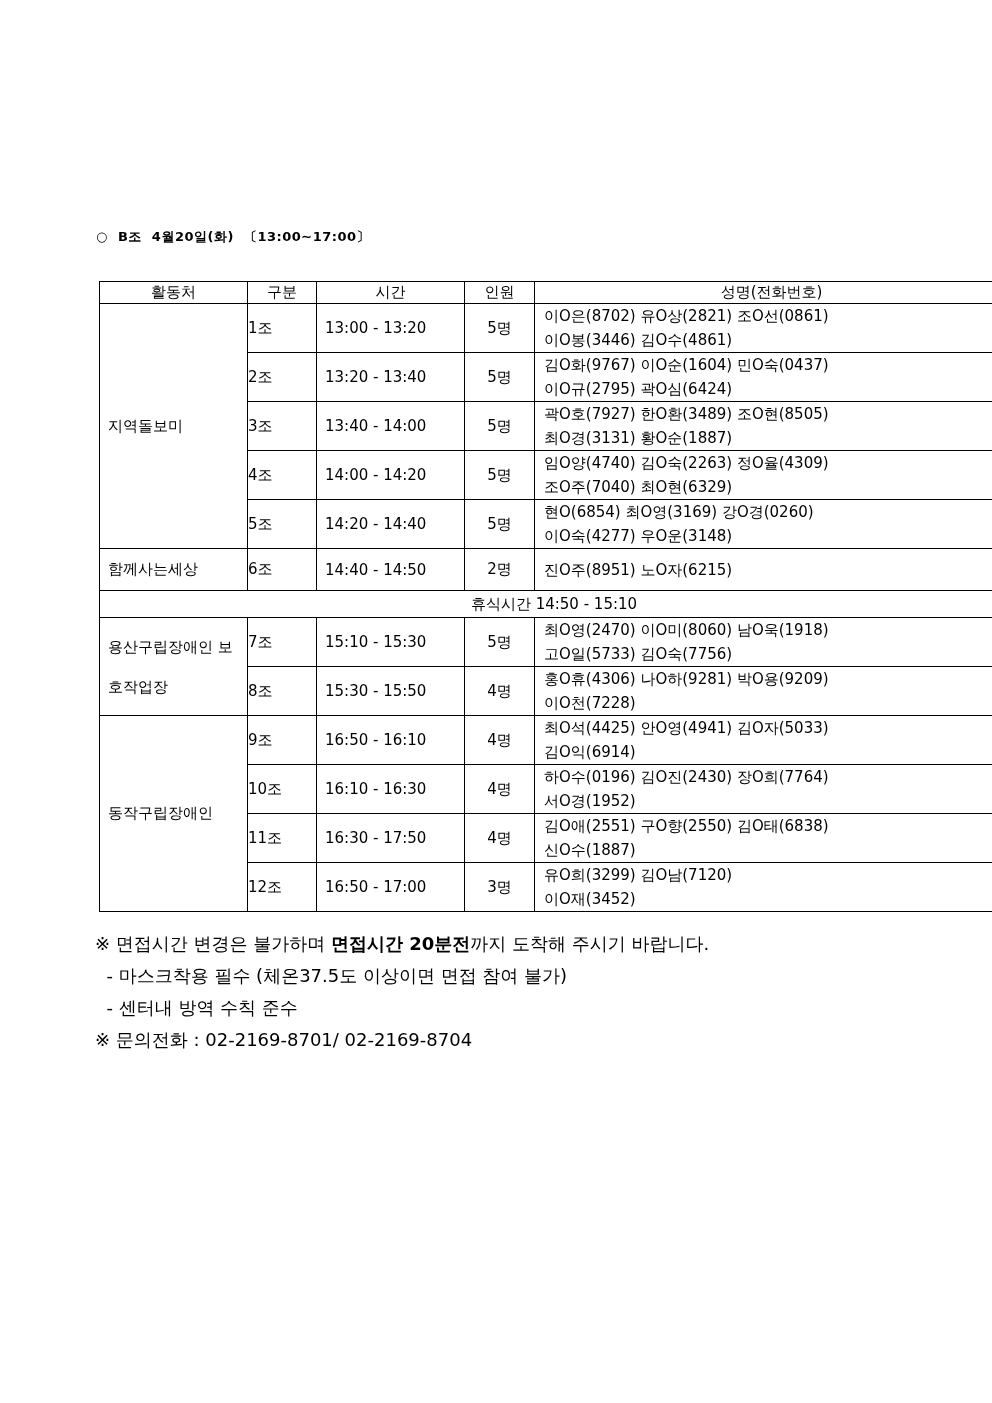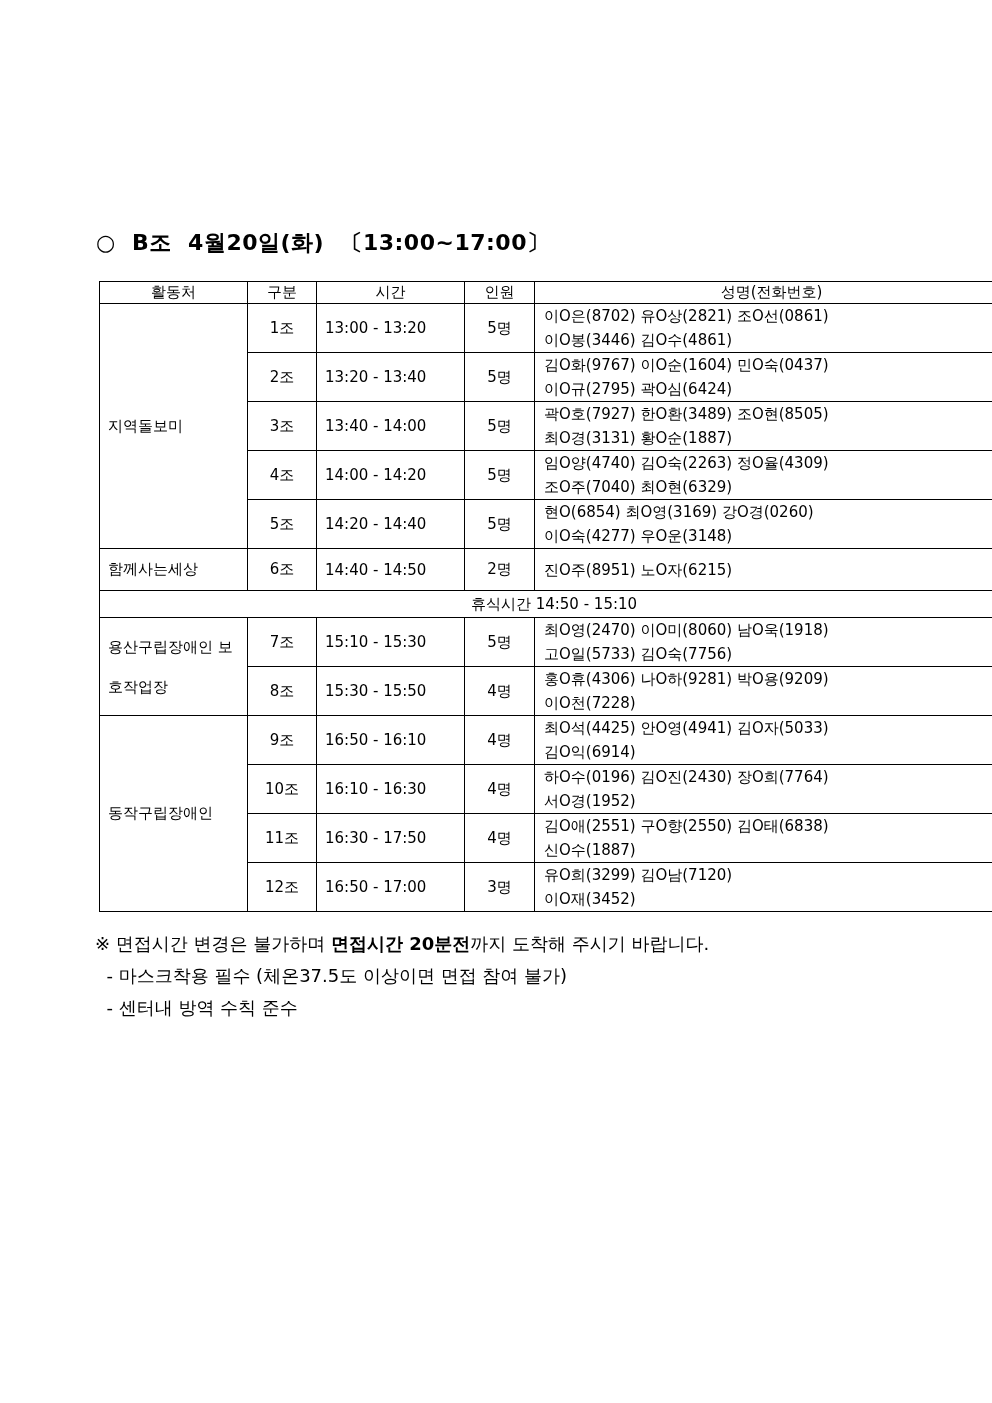--- a/index.html
+++ b/index.html
@@ -1,22 +1,22 @@
 <!DOCTYPE html>
 <html><head>
 <meta charset="utf-8">
 <style>
   html, body { margin:0; padding:0; background:#fff; }
   body { width:992px; height:1403px; position:relative; font-family:"DejaVu Sans", sans-serif; color:#000; overflow:hidden; }
-  .title { position:absolute; left:96px; top:228px; font-size:22px; font-weight:bold; letter-spacing:0.5px; white-space:pre; }
+  .title { position:absolute; left:96px; top:228px; font-size:13px; font-weight:bold; letter-spacing:0.5px; white-space:pre; }
   table.sched { position:absolute; left:99px; top:281px; border-collapse:collapse; width:910px; font-size:15px; }
   table.sched td, table.sched th { border:1px solid #000; padding:0; }
   table.sched th { font-weight:normal; height:21px; text-align:center; }
   .c-place { width:139px; text-align:left; padding-left:8px !important; }
-  .c-group { width:68px; text-align:center; }
+  .c-group { width:68px; }
   .c-time { width:139px; text-align:left; padding-left:8px !important; }
   .c-count { width:69px; text-align:center; }
   .c-names { text-align:left; padding-left:9px !important; line-height:24px; }
   tr.two td { height:47px; }
   tr.one td { height:41px; }
   tr.brk td { height:26px; text-align:center; }
   .notes { position:absolute; left:95px; top:928px; font-size:18px; line-height:32px; white-space:pre; }
   .notes b { font-weight:bold; }
 </style>
 </head>
@@ -141,13 +141,13 @@
     <td class="c-time">16:50  -  17:00</td>
     <td class="c-count">3명</td>
     <td class="c-names">
           <div>유O희(3299) 김O남(7120)</div>
           <div>이O재(3452)</div>
         </td>
   </tr>
 </tbody>
   </table>
 
-<div class="notes"><div><span>※ 면접시간 변경은 불가하며 </span><b>면접시간 20분전</b><span>까지 도착해 주시기 바랍니다.</span></div><div>  - 마스크착용 필수 (체온37.5도 이상이면 면접 참여 불가)</div><div>  - 센터내 방역 수칙 준수</div></div>
+<div class="notes"><div><span>※ 면접시간 변경은 불가하며 </span><b>면접시간 20분전</b><span>까지 도착해 주시기 바랍니다.</span></div><div>  - 마스크착용 필수 (체온37.5도 이상이면 면접 참여 불가)</div><div>  - 센터내 방역 수칙 준수</div><div>※ 문의전화 : 02-2169-8701/ 02-2169-8704</div></div>
 
 </body></html>

